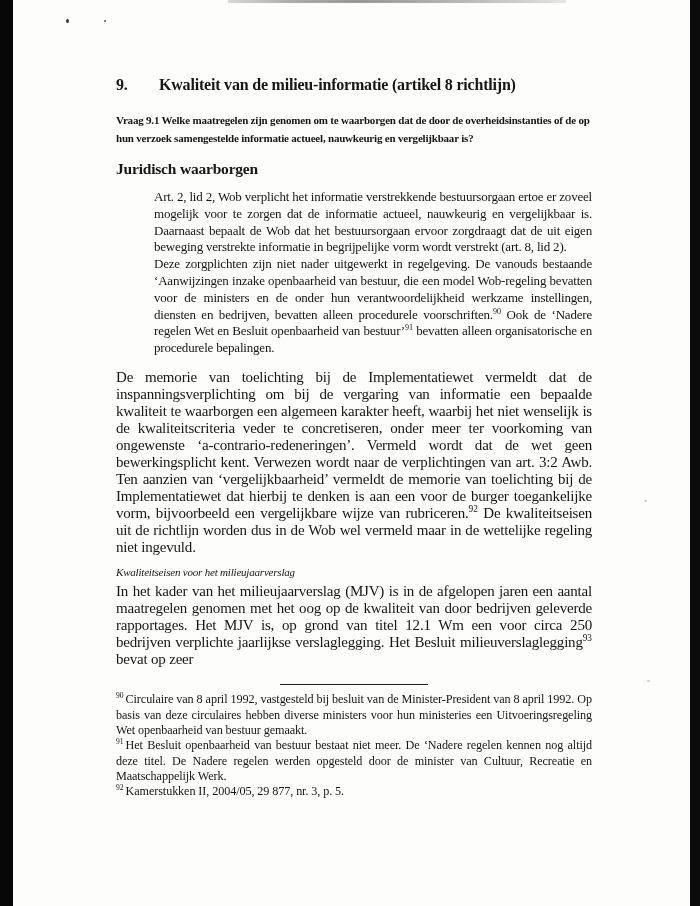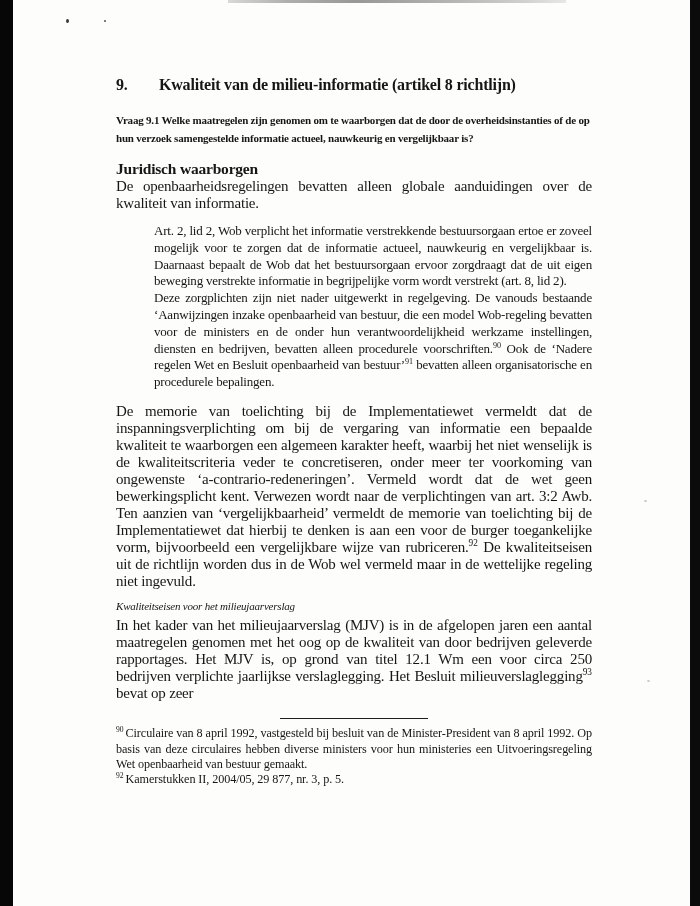--- a/index.html
+++ b/index.html
@@ -128,35 +128,35 @@
 <div class="speck speck-c"></div>
 <div class="speck speck-d"></div>
 
 <div class="content">
 
   <h1 class="doc-heading"><span class="num">9.</span><span>Kwaliteit van de milieu-informatie (artikel 8 richtlijn)</span></h1>
 
   <p class="question">Vraag 9.1 Welke maatregelen zijn genomen om te waarborgen dat de door de overheidsinstanties of de op hun verzoek samengestelde informatie actueel, nauwkeurig en vergelijkbaar is?</p>
 
   <h2 class="legal-heading">Juridisch waarborgen</h2>
-  <p class="legal-intro">De openbaarheidsregelingen bevatten alleen globale aanduidingen over de kwaliteit van informatie.</p>
 
   <div class="blockquote">
     <p>Art. 2, lid 2, Wob verplicht het informatie verstrekkende bestuursorgaan ertoe er zoveel mogelijk voor te zorgen dat de informatie actueel, nauwkeurig en vergelijkbaar is. Daarnaast bepaalt de Wob dat het bestuursorgaan ervoor zorgdraagt dat de uit eigen beweging verstrekte informatie in begrijpelijke vorm wordt verstrekt (art. 8, lid 2).</p>
     <p><span>Deze zorgplichten zijn niet nader uitgewerkt in regelgeving. De vanouds bestaande ‘Aanwijzingen inzake openbaarheid van bestuur, die een model Wob-regeling bevatten voor de ministers en de onder hun verantwoordelijkheid werkzame instellingen, diensten en bedrijven, bevatten alleen procedurele voorschriften.</span><sup class="fnref">90</sup><span> Ook de ‘Nadere regelen Wet en Besluit openbaarheid van bestuur’</span><sup class="fnref">91</sup><span> bevatten alleen organisatorische en procedurele bepalingen.</span></p>
   </div>
 
 
   <p class="body-para"><span>De memorie van toelichting bij de Implementatiewet vermeldt dat de inspanningsverplichting om bij de vergaring van informatie een bepaalde kwaliteit te waarborgen een algemeen karakter heeft, waarbij het niet wenselijk is de kwaliteitscriteria veder te concretiseren, onder meer ter voorkoming van ongewenste ‘a-contrario-redeneringen’. Vermeld wordt dat de wet geen bewerkingsplicht kent. Verwezen wordt naar de verplichtingen van art. 3:2 Awb. Ten aanzien van ‘vergelijkbaarheid’ vermeldt de memorie van toelichting bij de Implementatiewet dat hierbij te denken is aan een voor de burger toegankelijke vorm, bijvoorbeeld een vergelijkbare wijze van rubriceren.</span><sup class="fnref">92</sup><span> De kwaliteitseisen uit de richtlijn worden dus in de Wob wel vermeld maar in de wettelijke regeling niet ingevuld.</span></p>
 
   <h3 class="sub-heading">Kwaliteitseisen voor het milieujaarverslag</h3>
 
   <p class="body-para"><span>In het kader van het milieujaarverslag (MJV) is in de afgelopen jaren een aantal maatregelen genomen met het oog op de kwaliteit van door bedrijven geleverde rapportages. Het MJV is, op grond van titel 12.1 Wm een voor circa 250 bedrijven verplichte jaarlijkse verslaglegging. Het Besluit milieuverslaglegging</span><sup class="fnref">93</sup><span> bevat op zeer</span></p>
 
   <hr class="footnote-sep">
 
   <div class="footnotes">
     <p class="footnote"><sup class="fnref">90</sup><span>Circulaire van 8 april 1992, vastgesteld bij besluit van de Minister-President van 8 april 1992. Op basis van deze circulaires hebben diverse ministers voor hun ministeries een Uitvoeringsregeling Wet openbaarheid van bestuur gemaakt.</span></p>
+    <p class="footnote"><sup class="fnref">91</sup><span>Het Besluit openbaarheid van bestuur bestaat niet meer. De ‘Nadere regelen kennen nog altijd deze titel. De Nadere regelen werden opgesteld door de minister van Cultuur, Recreatie en Maatschappelijk Werk.</span></p>
     <p class="footnote"><sup class="fnref">92</sup><span>Kamerstukken II, 2004/05, 29 877, nr. 3, p. 5.</span></p>
 
   </div>
 
 </div>
 
 </body></html>

